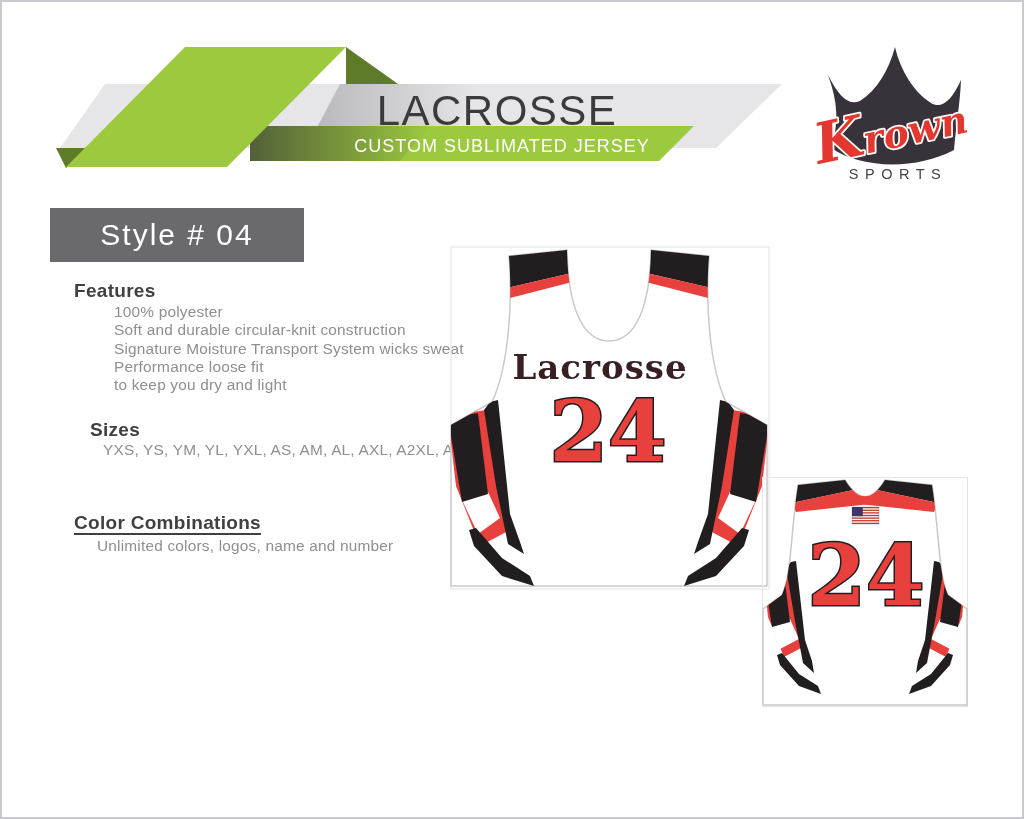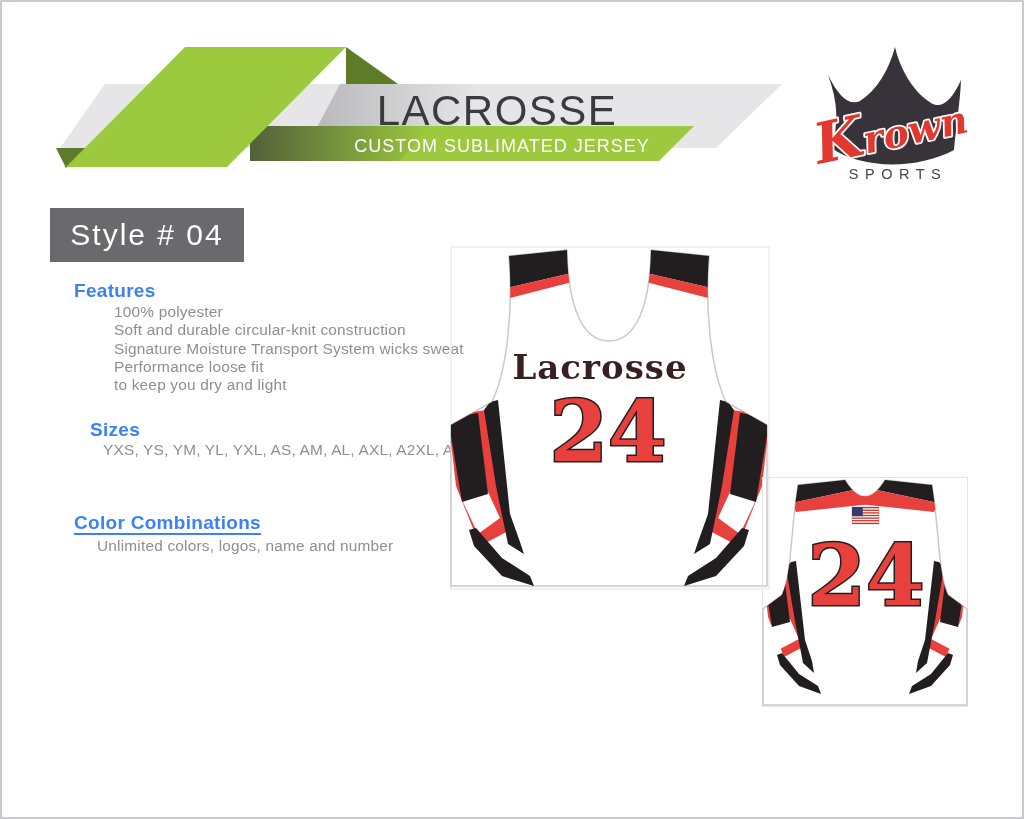--- a/index.html
+++ b/index.html
@@ -6,27 +6,27 @@
   .page {
     position:relative; width:1024px; height:819px; background:#ffffff;
     font-family:"Liberation Sans", sans-serif; overflow:hidden;
   }
   .frame { position:absolute; inset:0; border:2px solid #c9c9cf; pointer-events:none; }
 
   .banner-svg { position:absolute; left:0; top:0; }
   .logo-svg   { position:absolute; left:798px; top:42px; }
 
   .style-box {
-    position:absolute; left:50px; top:208px; width:194px; height:54px;
+    position:absolute; left:50px; top:208px; width:254px; height:54px;
     background:#6a6a6e; color:#ffffff; font-size:30px; letter-spacing:2px;
     line-height:54px; text-align:center;
   }
 
   .sec-heading {
-    position:absolute; color:#3b82f6; font-size:19px; font-weight:bold;
+    position:absolute; color:#404040; font-size:19px; font-weight:bold;
     letter-spacing:.3px;
   }
   .sec-heading.underlined { text-decoration:underline; text-underline-offset:4px; text-decoration-thickness:2px; }
   .sec-body {
     position:absolute; color:#8f8f93; font-size:15.4px; line-height:18.3px;
     letter-spacing:.2px;
   }
   .features-heading { left:74px; top:280px; }
   .features-list    { left:114px; top:303px; }
   .sizes-heading    { left:90px; top:419px; }

